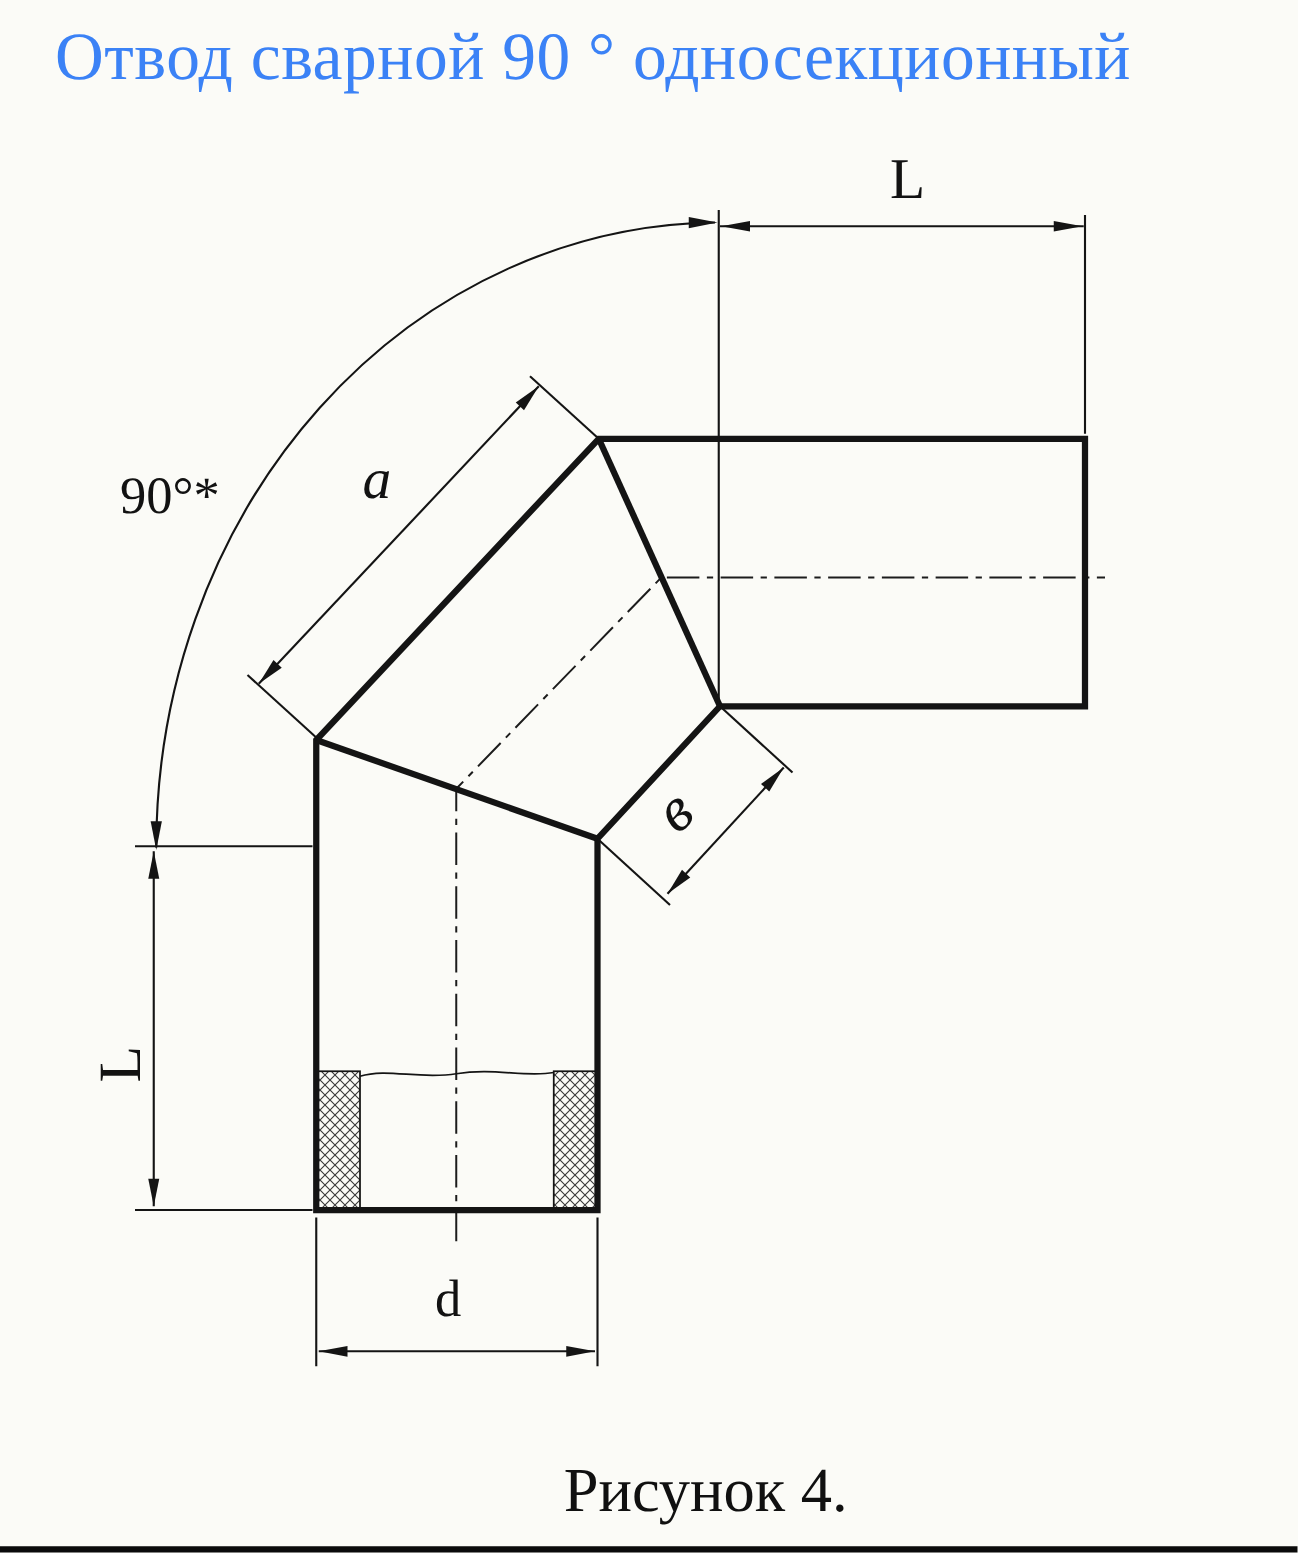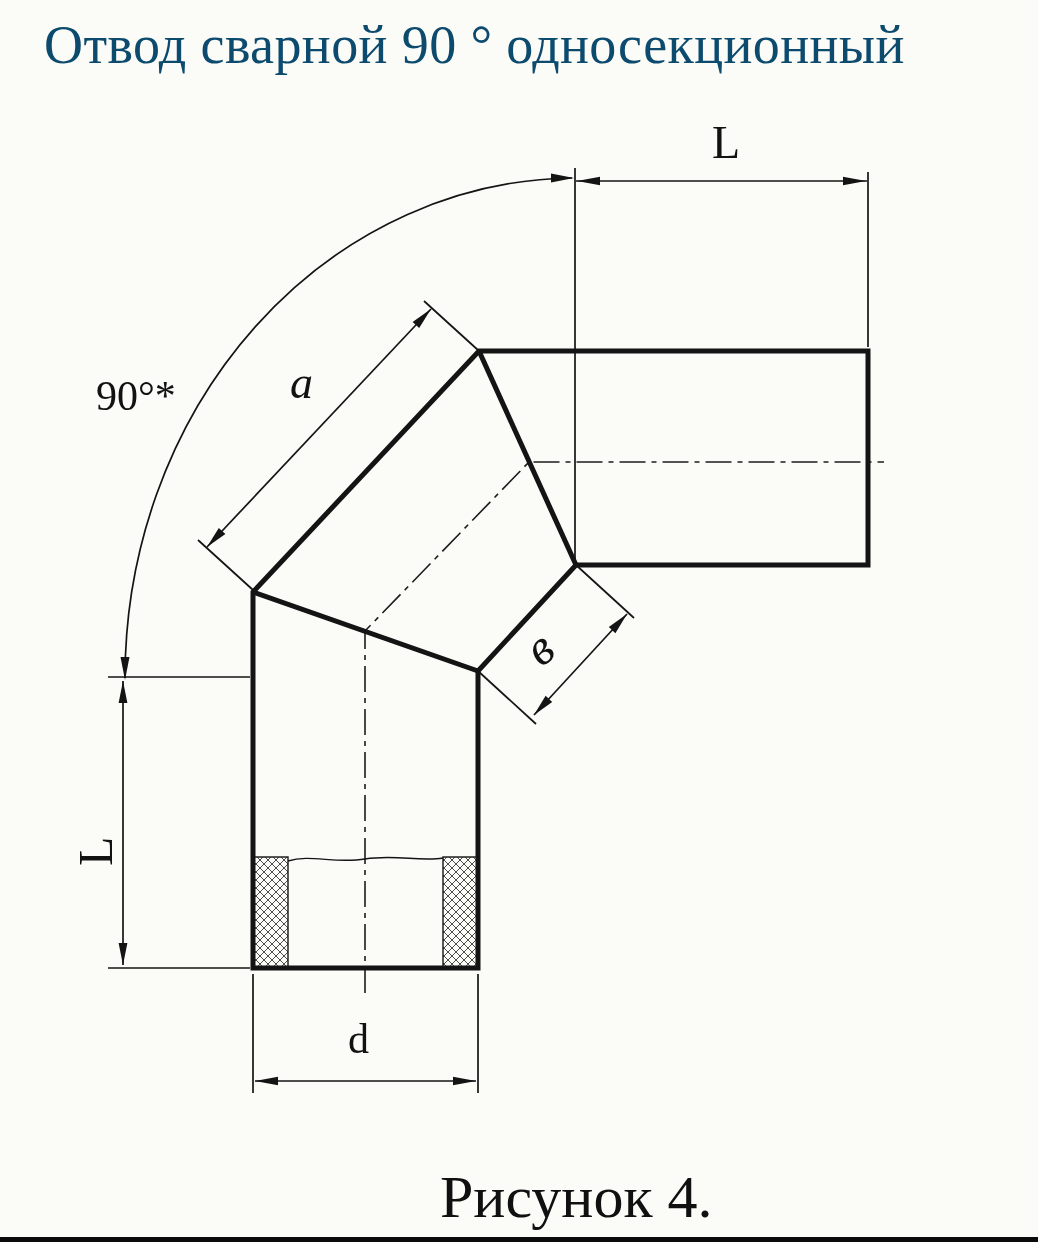--- a/index.html
+++ b/index.html
@@ -8,25 +8,25 @@
     background:#fbfbf7;
     font-family:"Liberation Serif", serif;
     color:#141414;
     position:relative;
     overflow:hidden;
   }
   .sheet { position:absolute; inset:0; }
   .title {
     position:absolute; left:44px; top:14px;
     font-size:54px; font-weight:400; letter-spacing:0.4px;
-    white-space:nowrap; color:#0c4a6e;
+    white-space:nowrap; color:#3b82f6;
   }
   .caption {
-    position:absolute; left:440px; top:1163px;
-    font-size:60px; color:#101010;
+    position:absolute; left:451px; top:1163px;
+    font-size:50px; color:#101010;
   }
   svg.drawing { position:absolute; left:0; top:0; }
   .scan-edge {
     position:absolute; left:0; top:1237px; width:100%; height:5px;
     background:#0b0b0b;
   }
   text { fill:#121212; }
 </style>
 </head>
 <body>

